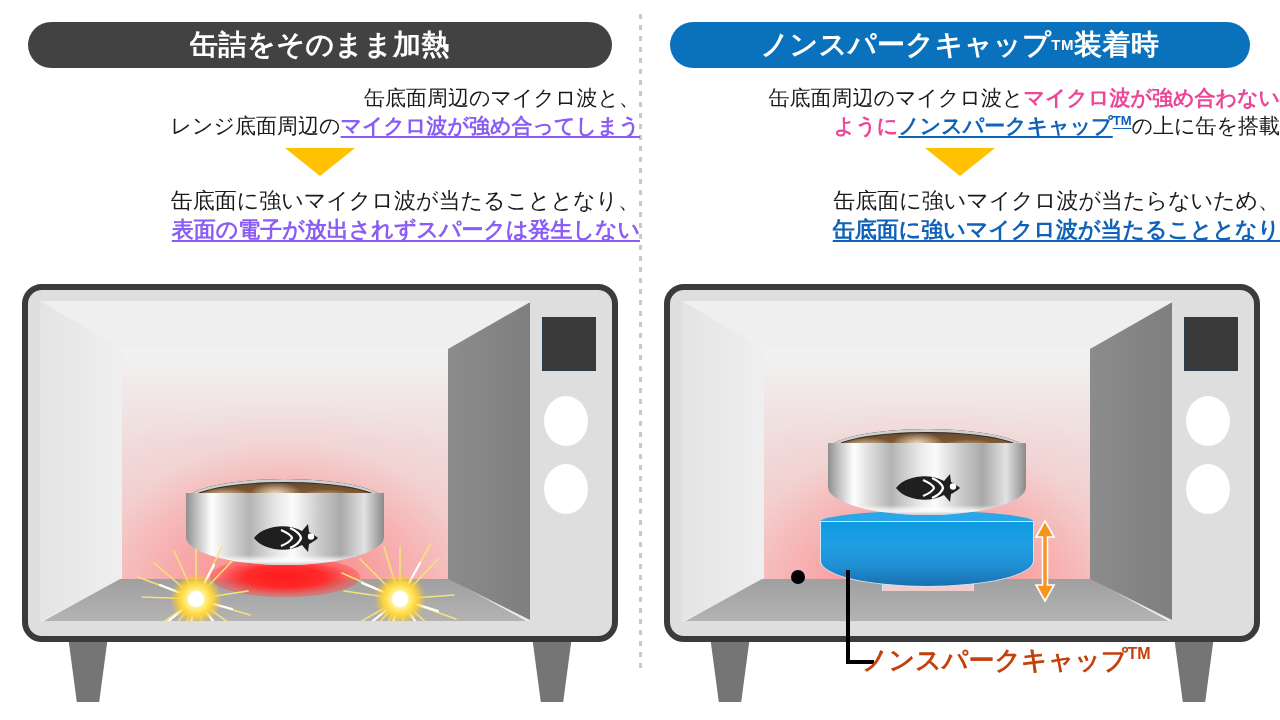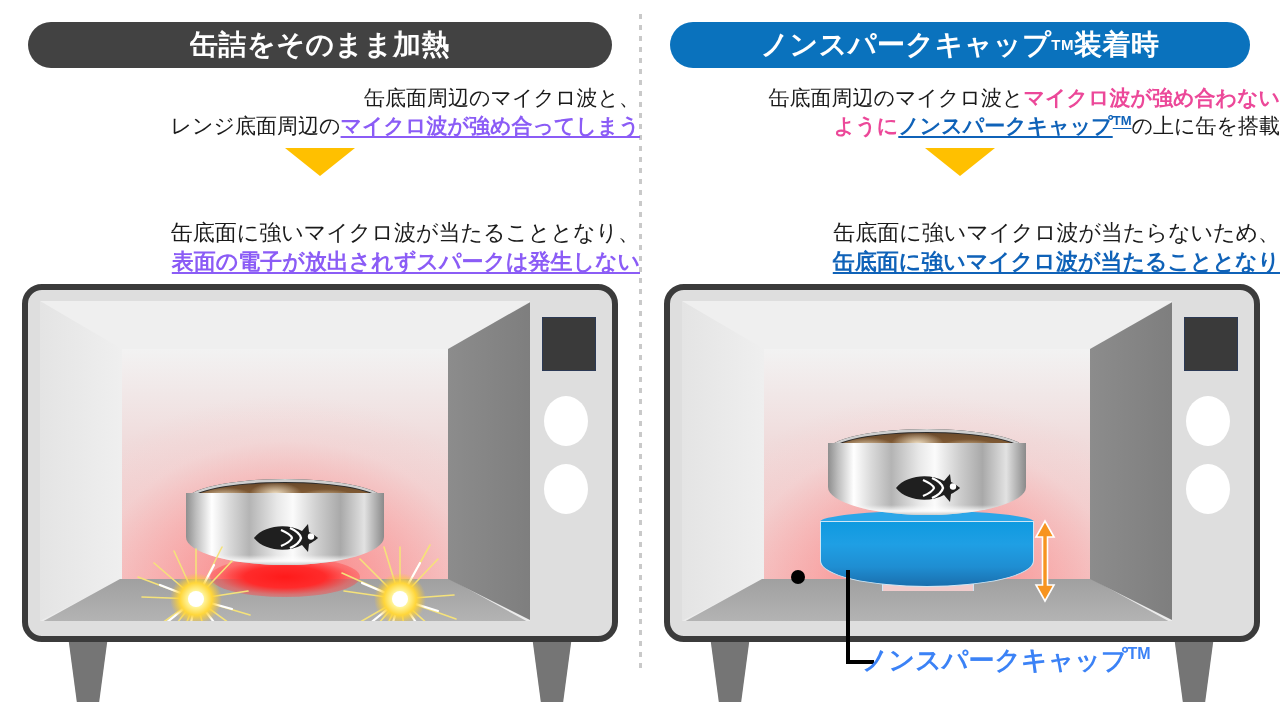--- a/index.html
+++ b/index.html
@@ -77,21 +77,21 @@
   .para {
     position: absolute;
     left: 0;
     width: 640px;
     text-align: center;
     color: #1a1a1a;
     line-height: 1.32;
     white-space: nowrap;
   }
   .para.top    { top: 84px; font-size: 21px; }
-  .para.bottom { top: 186px; font-size: 22px; margin-top: 32px; }
+  .para.bottom { top: 186px; font-size: 22px; }
   .para .ln { display: block; text-align: right; }
   .em-dark {
     font-weight: bold;
     text-decoration: underline;
     text-underline-offset: 3px;
     color: #8b5cf6;
   }
   .em-blue {
     font-weight: bold;
     color: #ec4899;
@@ -337,21 +337,21 @@
     position: absolute;
     width: 22px;
     height: 84px;
   }
   .callout-text {
     position: absolute;
     left: 862px;
     top: 643px;
     font-size: 26px;
     font-weight: bold;
-    color: #3b82f6;
+    color: #c2410c;
     white-space: nowrap;
   }
   .callout-text sup {
     font-size: 16px;
     vertical-align: super;
     line-height: 0;
   }
 </style>
 </head>
 <body>

